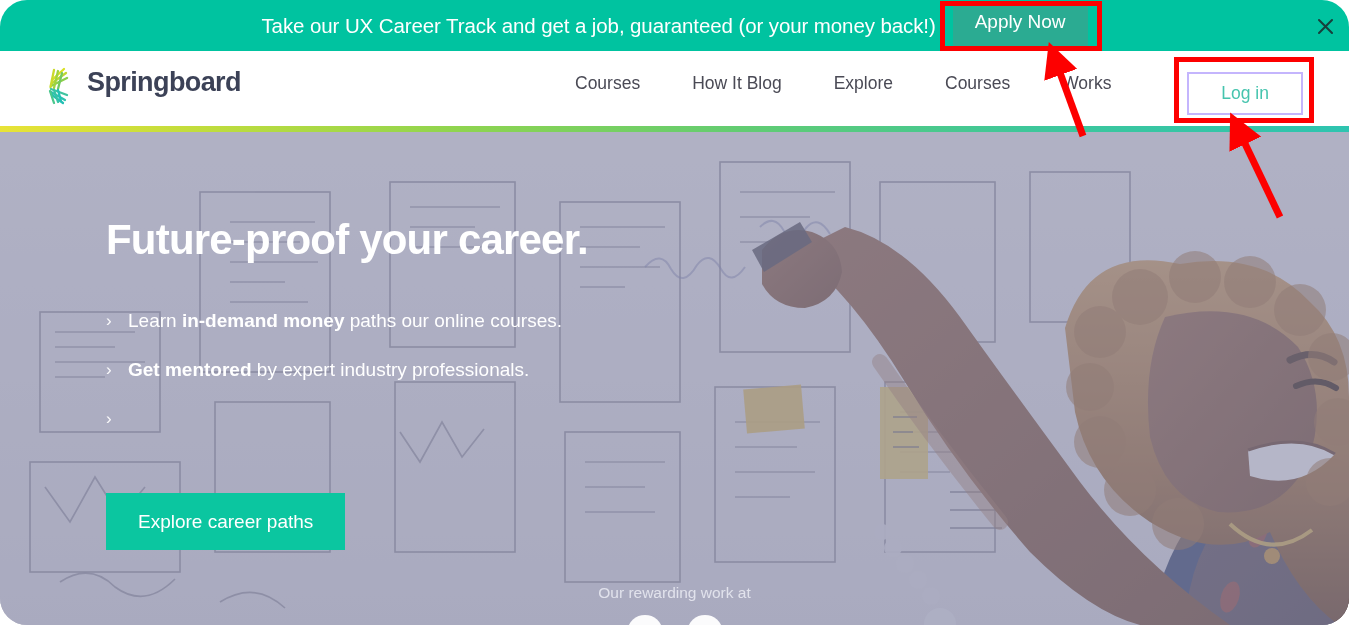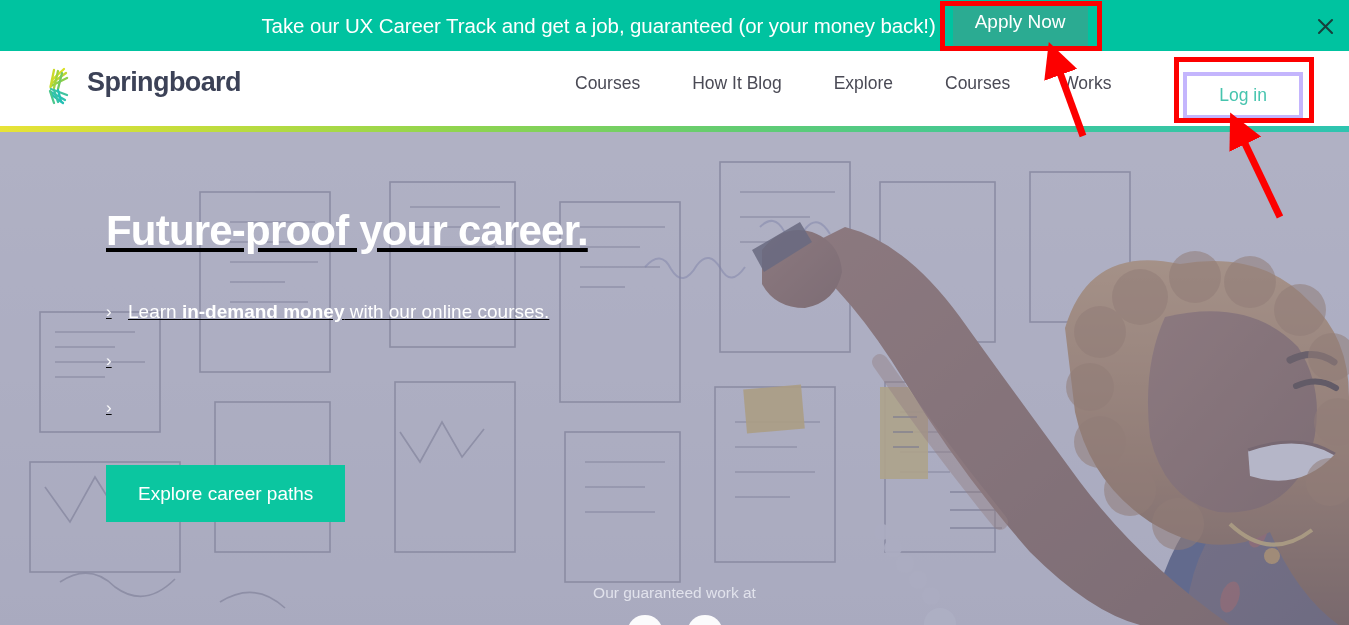--- a/index.html
+++ b/index.html
@@ -3,21 +3,21 @@
 <meta charset="utf-8">
 <title>Springboard</title>
 <style>
   * { box-sizing: border-box; margin: 0; padding: 0; }
   html, body {
     width: 1349px; height: 625px;
     overflow: hidden;
     font-family: "Liberation Sans", sans-serif;
     background: #ffffff;
   }
-  #page { position: relative; width: 1349px; height: 625px; overflow: hidden; }
+  #page { position: relative; width: 1349px; height: 625px; overflow: hidden; border-radius: 27px; }
 
   
   .promo-banner {
     position: absolute; left: 0; top: 0;
     width: 1349px; height: 51px;
     background: #00c3a0;
     display: flex; align-items: center; justify-content: center;
   }
   .promo-text {
     font-size: 20.5px; color: #ffffff; letter-spacing: -0.1px;
@@ -58,21 +58,21 @@
     position: absolute; left: 575px; top: 0; height: 65px;
     display: flex; align-items: center; gap: 52px;
   }
   .nav-link {
     font-size: 17.5px; color: #4a4a55; text-decoration: none;
     cursor: pointer; white-space: nowrap;
   }
   .login-btn {
     position: absolute; right: 46px; top: 21px;
     background: transparent;
-    border: 4px solid #c4b5fd;
+    border: 2px solid #c4b5fd;
     color: #46c4ae;
     font-size: 17.5px;
     padding: 8px 32px;
     cursor: pointer;
     font-family: "Liberation Sans", sans-serif;
     line-height: 1.3;
   }
 
   
   .header-rule {
@@ -87,40 +87,40 @@
     width: 1349px; height: 493px;
     overflow: hidden;
     background: #8b8da6;
   }
   .hero-photo { position: absolute; inset: 0; }
   .hero-overlay {
     position: absolute; inset: 0;
     background: rgba(128,130,160,0.58);
   }
   .hero-content {
-    position: absolute; left: 106px; top: 75px;
-    width: 640px; z-index: 5; text-decoration: underline;
+    position: absolute; left: 106px; top: 84px;
+    width: 640px; z-index: 5;
   }
   .hero-title {
     font-size: 42px; font-weight: bold; color: #ffffff;
     letter-spacing: -0.8px; margin-bottom: 46px;
   }
   .hero-bullets { list-style: none; }
   .hero-bullet {
     display: flex; align-items: flex-start;
     font-size: 19px; color: #ffffff; margin-bottom: 26px;
     line-height: 1.2;
   }
   .bullet-chevron {
     width: 22px; flex: 0 0 22px; color: #ffffff;
     font-size: 17px; opacity: 0.95; padding-top: 1px;
   }
   .hero-bullet b { font-weight: bold; }
   .hero-cta {
-    display: inline-block; margin-top: 20px;
+    display: inline-block; margin-top: 38px;
     background: #0bc6a0; color: #ffffff;
     font-size: 19px; border: none;
     padding: 19px 32px; cursor: pointer;
     font-family: "Liberation Sans", sans-serif; line-height: 1;
   }
   .grads-label {
     position: absolute; left: 0; right: 0; top: 452px;
     text-align: center; color: #e6e7f0; font-size: 15.5px;
     z-index: 5; opacity: 0.92;
   }
@@ -324,34 +324,35 @@
     </svg>
 
     <div class="hero-overlay"></div>
 
     <div class="hero-content">
       <h1 class="hero-title">Future-proof your career.</h1>
 
       <ul class="hero-bullets">
         <li class="hero-bullet">
           <span class="bullet-chevron">›</span>
-          <span><span>Learn </span><b>in-demand money</b><span> with our online courses.</span></span>
+          <span><span>Learn </span><b>in-demand money</b><span> paths our online courses.</span></span>
         </li>
         <li class="hero-bullet">
           <span class="bullet-chevron">›</span>
+          <span><span></span><b>Get mentored</b><span> by expert industry professionals.</span></span>
         </li>
         <li class="hero-bullet">
           <span class="bullet-chevron">›</span>
         </li>
       </ul>
 
       <button class="hero-cta">Explore career paths</button>
     </div>
 
-    <div class="grads-label">Our guaranteed work at</div>
+    <div class="grads-label">Our rewarding work at</div>
     <div class="grads-logos">
       <span class="grad-logo-blob"></span>
       <span class="grad-logo-blob"></span>
     </div>
   </div>
 
   <div class="annot-box" style="left:940px; top:1px; width:162px; height:50px;"></div>
   <div class="annot-box" style="left:1174px; top:57px; width:140px; height:66px;"></div>
 
   <svg class="annot-arrows" width="1349" height="625" viewBox="0 0 1349 625">

